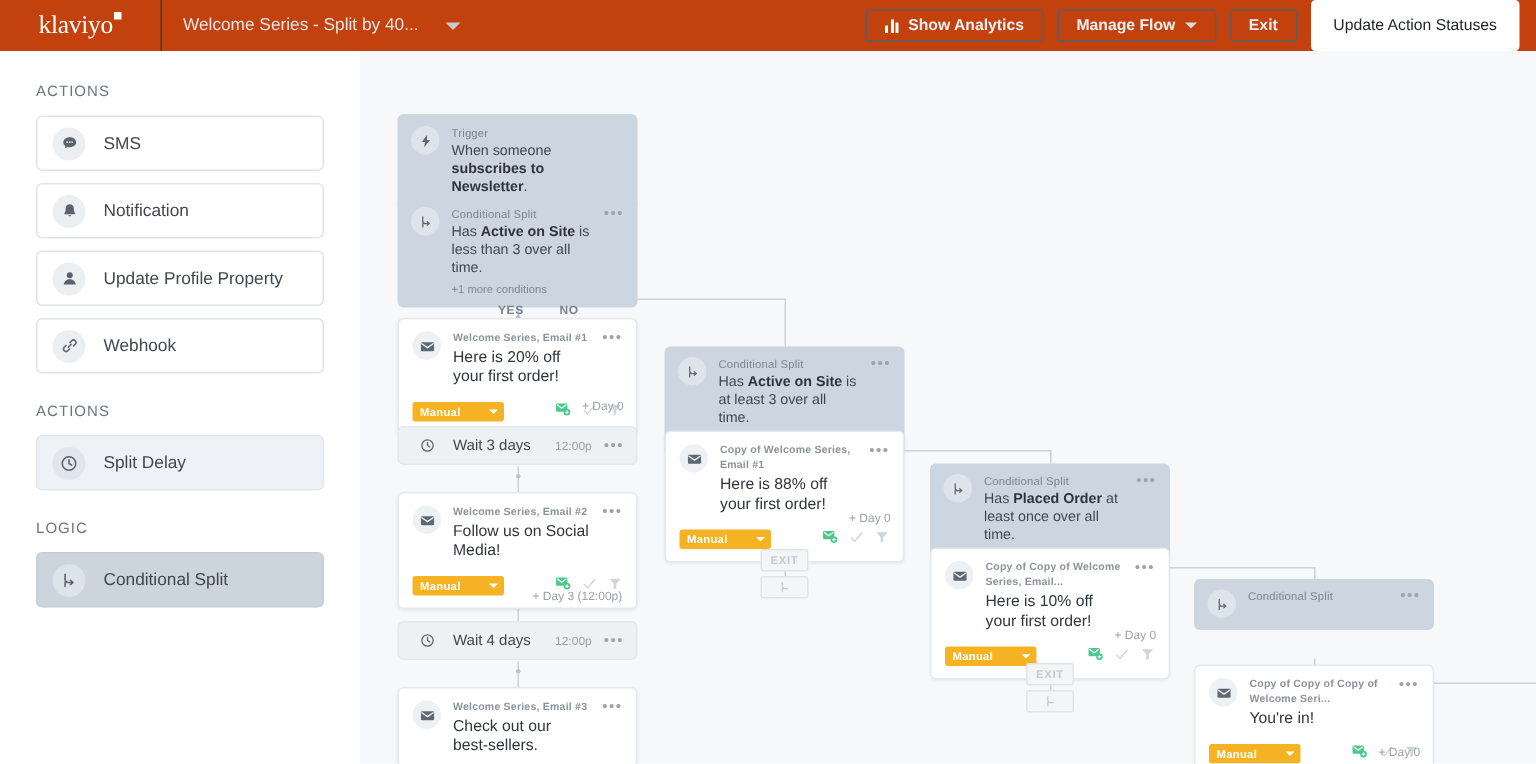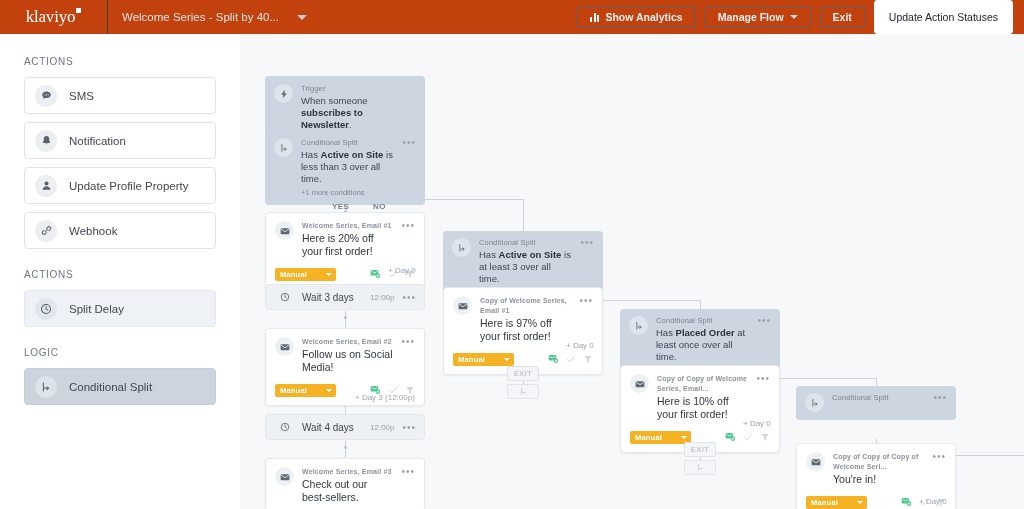--- a/index.html
+++ b/index.html
@@ -537,21 +537,21 @@
   <div class="node email" style="left:203px; top:253px; width:160px;">
     <div class="node-head">
       <span class="round-icon">
         <svg width="10" height="10" viewBox="0 0 16 16">
             <rect x="1" y="3.5" width="14" height="9.5" rx="1.4" fill="currentColor"></rect>
             <path d="M2 5 L8 9.2 L14 5" stroke="#eef1f4" stroke-width="1.4" fill="none" stroke-linecap="round"></path>
           </svg>
       </span>
       <div class="node-body">
         <div class="kicker">Copy of Welcome Series, Email #1</div>
-        <div class="subj">Here is 97% off your first order!</div>
+        <div class="subj">Here is 88% off your first order!</div>
       </div>
       <span class="kebab">•••</span>
     </div>
     <div class="email-foot">
       <span class="badge">
           <span>Manual</span>
           <span class="bcaret"></span>
         </span>
       <span class="foot-icons">
         <span><svg width="11" height="11" viewBox="0 0 16 16">

